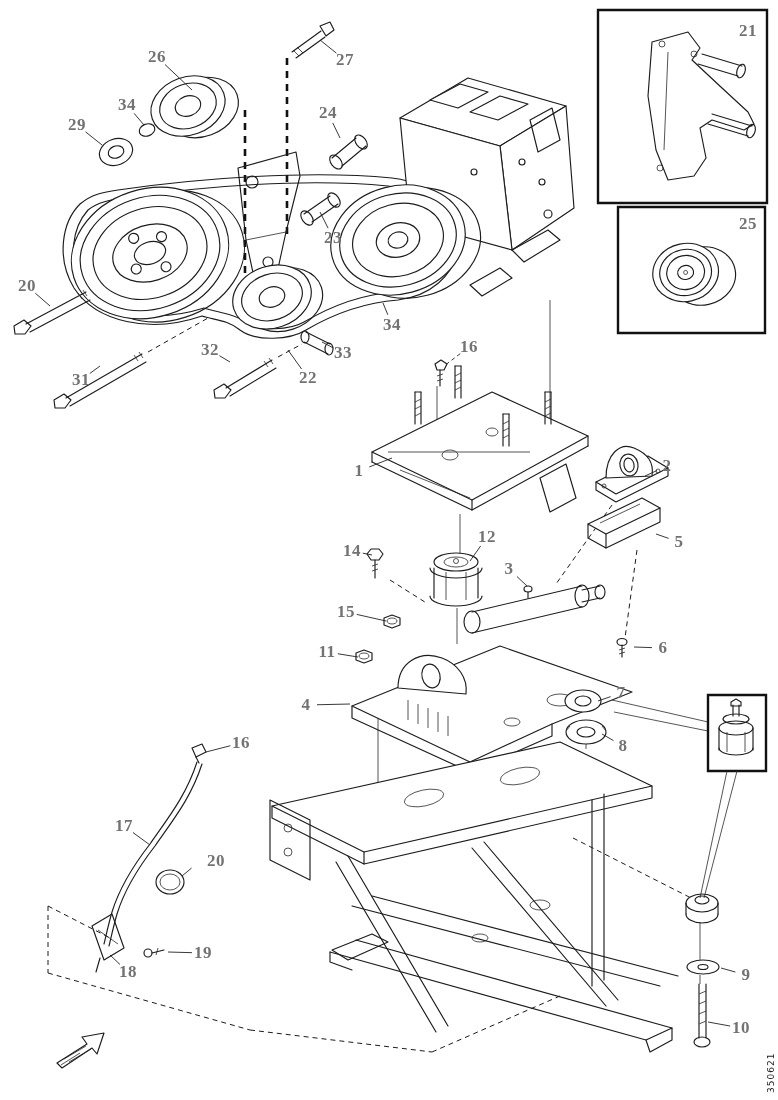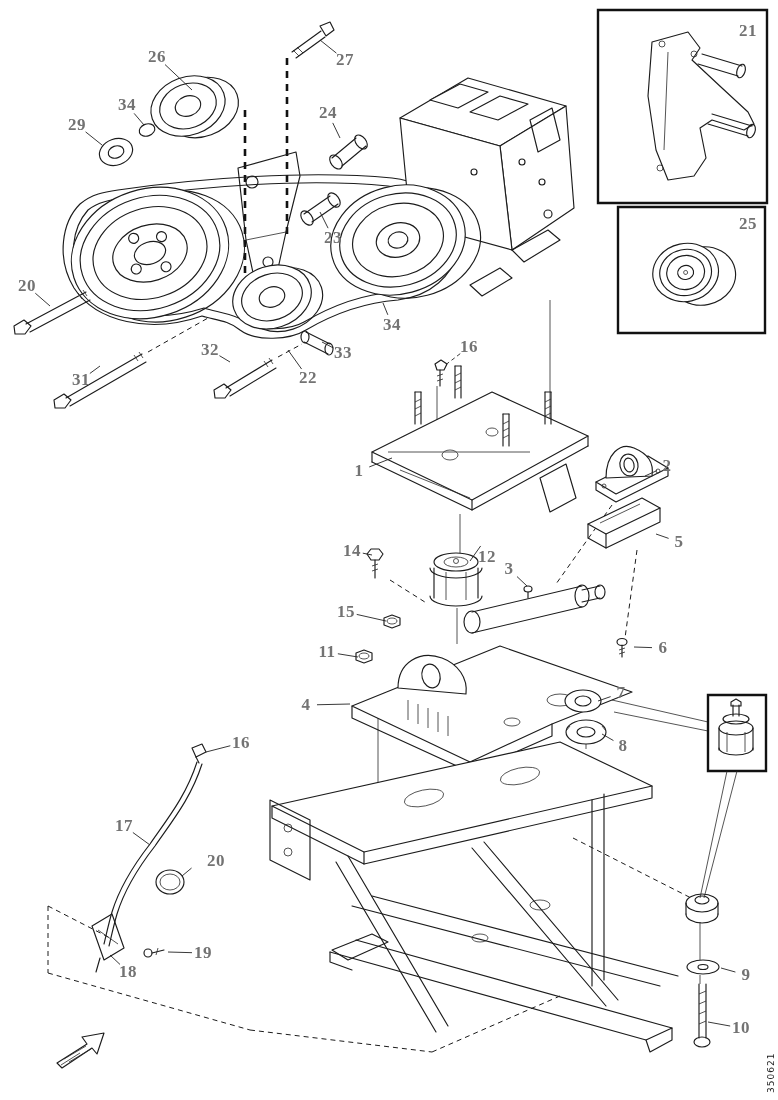--- a/index.html
+++ b/index.html
@@ -474,21 +474,21 @@
       <div class="callout" style="left: 667px; top: 466px;">2</div>
       <div class="callout" style="left: 509px; top: 569px;">3</div>
       <div class="callout" style="left: 306px; top: 705px;">4</div>
       <div class="callout" style="left: 679px; top: 542px;">5</div>
       <div class="callout" style="left: 663px; top: 648px;">6</div>
       <div class="callout" style="left: 621px; top: 693px;">7</div>
       <div class="callout" style="left: 623px; top: 746px;">8</div>
       <div class="callout" style="left: 746px; top: 975px;">9</div>
       <div class="callout" style="left: 741px; top: 1028px;">10</div>
       <div class="callout" style="left: 327px; top: 652px;">11</div>
-      <div class="callout" style="left: 487px; top: 537px; margin-top: 20px;">12</div>
+      <div class="callout" style="left: 487px; top: 537px;">12</div>
       <div class="callout" style="left: 469px; top: 347px;">16</div>
       <div class="callout" style="left: 352px; top: 551px;">14</div>
       <div class="callout" style="left: 346px; top: 612px;">15</div>
       <div class="callout" style="left: 241px; top: 743px;">16</div>
       <div class="callout" style="left: 124px; top: 826px;">17</div>
       <div class="callout" style="left: 128px; top: 972px;">18</div>
       <div class="callout" style="left: 203px; top: 953px;">19</div>
       <div class="callout" style="left: 200px; top: 861px; margin-left: 16px;">20</div>
       <div class="callout" style="left: 748px; top: 31px;">21</div>
       <div class="callout" style="left: 308px; top: 378px;">22</div>

